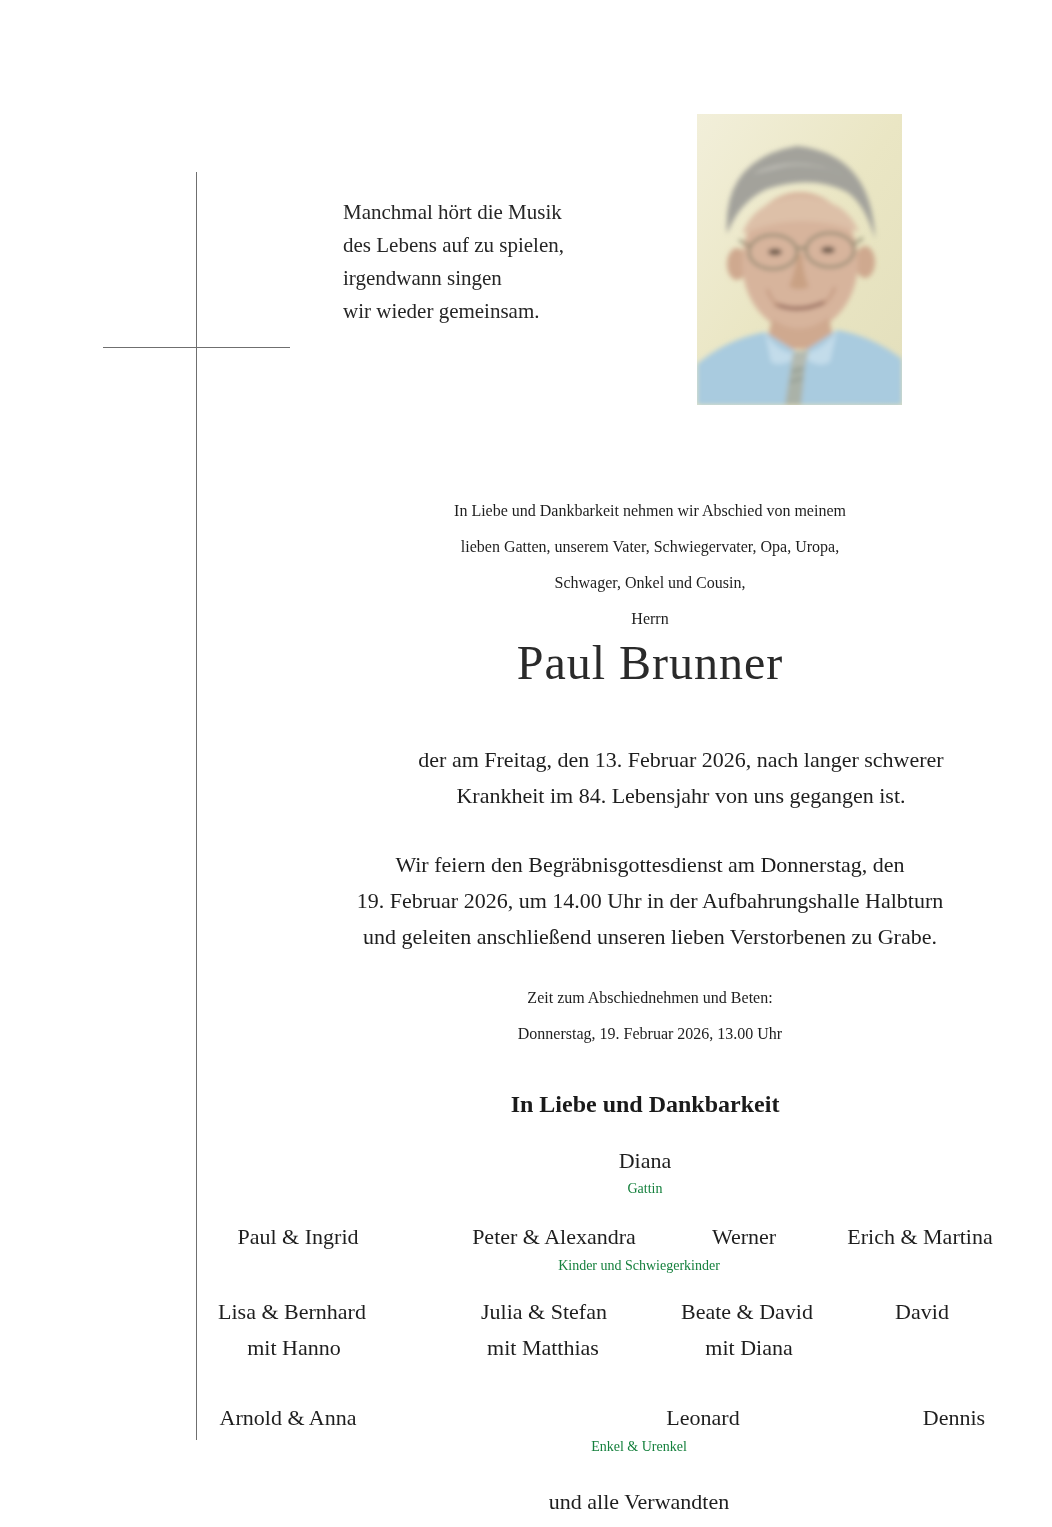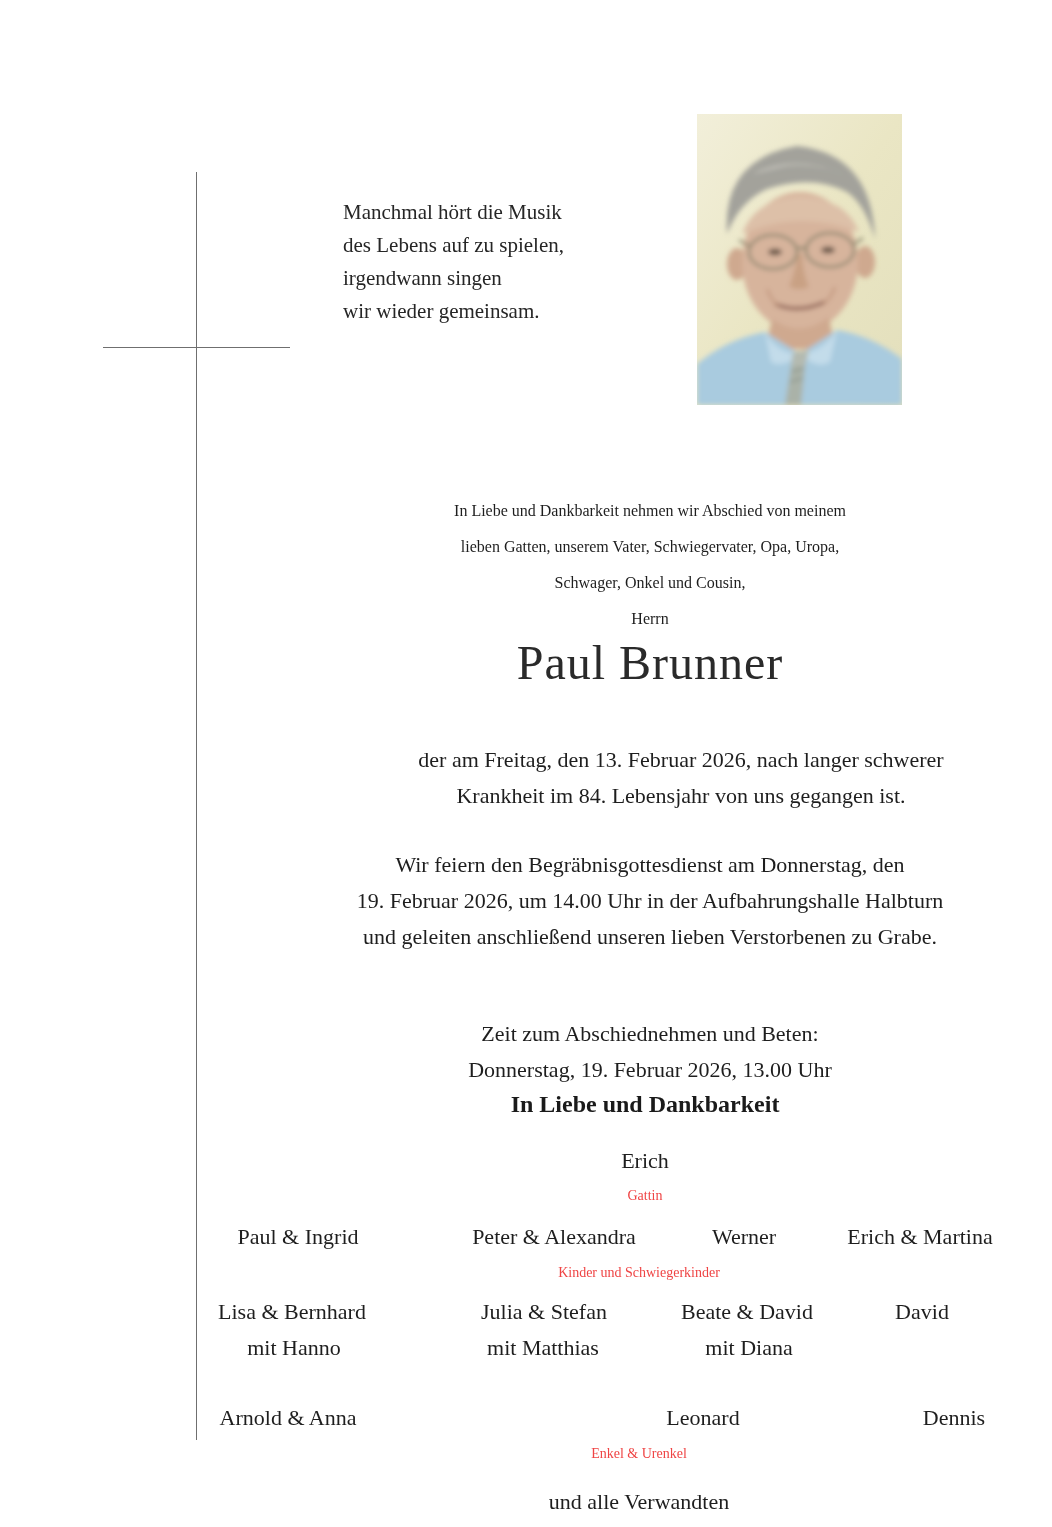--- a/index.html
+++ b/index.html
@@ -24,26 +24,26 @@
   .poem { left: 343px; top: 196px; font-size: 21px; line-height: 33px; color: #262626; }
 
   
   .photo { left: 697px; top: 114px; width: 205px; height: 291px; }
 
   
   .intro   { left: 650px; top: 485px;  font-size: 16px; line-height: 36px; margin-top: 8px; }
   .name-big { left: 650px; top: 632px; font-size: 48px; line-height: 62px; letter-spacing: 1px; color: #2a2a2a; }
   .death   { left: 650px; top: 742px;  font-size: 22px; line-height: 36px; margin-left: 31px; }
   .funeral { left: 650px; top: 847px;  font-size: 22px; line-height: 36px; }
-  .prayer  { left: 650px; top: 1016px;  font-size: 22px; line-height: 36px; }
+  .prayer  { left: 650px; top: 980px;  font-size: 16px; line-height: 36px; }
   .closing { left: 645px; top: 1085px; font-size: 24px; line-height: 38px; font-weight: bold; color: #1a1a1a; }
 
   
   .nm  { font-size: 22px; line-height: 28px; }
-  .cap { font-size: 14px; line-height: 18px; color: #ef4444; margin-top: 7px; }
+  .cap { font-size: 14px; line-height: 18px; color: #15803d; }
 
   .spouse-name     { left: 645px; top: 1147px; }
   .spouse-relation { left: 645px; top: 1180px; }
 
   .c1 { top: 1223px; }
   .children-caption { left: 639px; top: 1257px; }
   .g1 { top: 1298px; }
   .g1b { top: 1334px; }
   .g2 { top: 1404px; }
   .grandchildren-caption { left: 639px; top: 1438px; text-align: right; }
@@ -136,21 +136,21 @@
     <div>und geleiten anschließend unseren lieben Verstorbenen zu Grabe.</div>
   </div>
 
   <div class="abs ctr center-col prayer">
     <div>Zeit zum Abschiednehmen und Beten:</div>
     <div>Donnerstag, 19. Februar 2026, 13.00 Uhr</div>
   </div>
 
   <div class="abs ctr closing">In Liebe und Dankbarkeit</div>
 
-  <div class="abs ctr nm spouse-name">Erich</div>
+  <div class="abs ctr nm spouse-name">Diana</div>
   <div class="abs ctr cap spouse-relation">Gattin</div>
 
   <div class="abs ctr nm c1" style="left:298px">Paul &amp; Ingrid</div>
   <div class="abs ctr nm c1" style="left:554px">Peter &amp; Alexandra</div>
   <div class="abs ctr nm c1" style="left:744px">Werner</div>
   <div class="abs ctr nm c1" style="left:920px">Erich &amp; Martina</div>
   <div class="abs ctr cap children-caption">Kinder und Schwiegerkinder</div>
 
   <div class="abs ctr nm g1" style="left:292px">Lisa &amp; Bernhard</div>
   <div class="abs ctr nm g1" style="left:544px">Julia &amp; Stefan</div>

